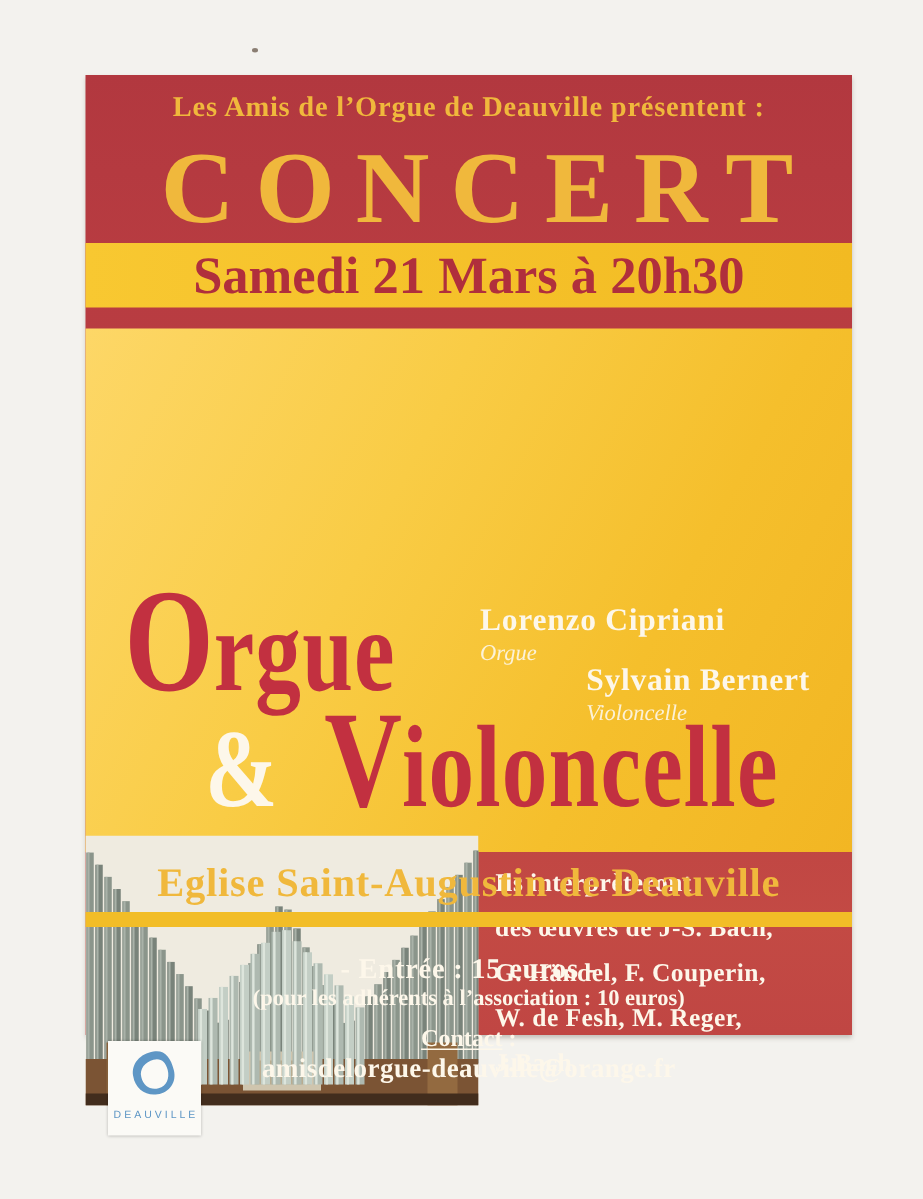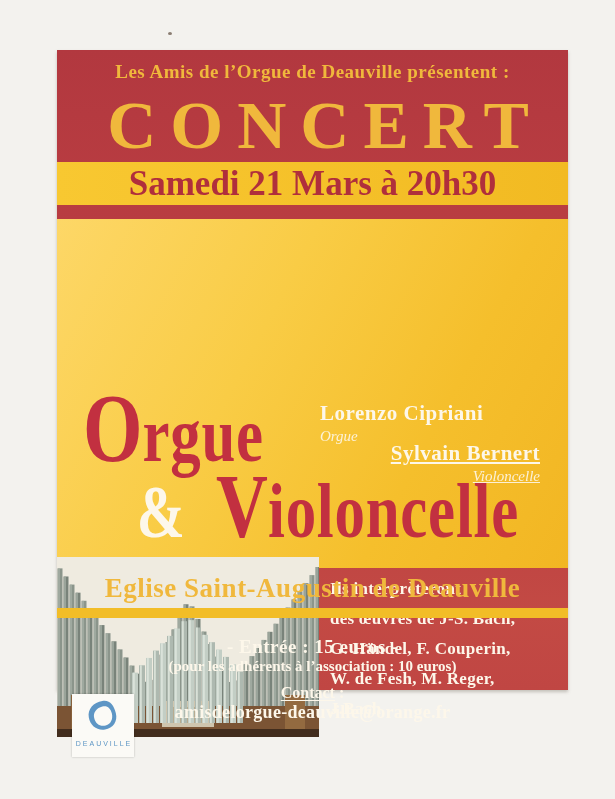--- a/index.html
+++ b/index.html
@@ -32,21 +32,21 @@
   .pt-line{position:absolute;white-space:nowrap;line-height:1;}
   .pt1{left:0;top:160px;}
   .pt2{left:69px;top:241px;}
   .cap1{font-size:98px;}
   .rest1{font-size:78px;letter-spacing:1px;}
   .amp{font-size:74px;color:var(--white);}
   .cap2{font-size:92px;margin-left:40px;}
   .rest2{font-size:78px;letter-spacing:1px;}
   .artist{color:var(--white);}
   .artist-organ{left:243px;top:182px;text-align:left;margin-left:20px;}
-  .artist-cello{right:28px;top:222px;text-align:right;text-decoration:underline;}
+  .artist-cello{right:28px;top:222px;}
   .artist-name{font-size:21px;font-weight:bold;letter-spacing:.5px;}
   .artist-instr{font-size:15px;font-style:italic;margin-top:2px;opacity:.9;}
   .organ-photo{left:0;top:338px;width:262px;height:180px;display:block;}
   .works{left:273px;top:355px;width:230px;color:var(--white);
     font-size:17px;font-weight:bold;line-height:30px;letter-spacing:.3px;}
   
   .venue-band{top:518px;height:40px;width:100%;left:0;}
   .venue-text{width:100%;text-align:center;line-height:40px;font-size:27px;font-weight:bold;color:var(--gold);letter-spacing:.5px;}
   .stripe{top:558px;height:10px;width:100%;left:0;background:#f2bd27;}
   

